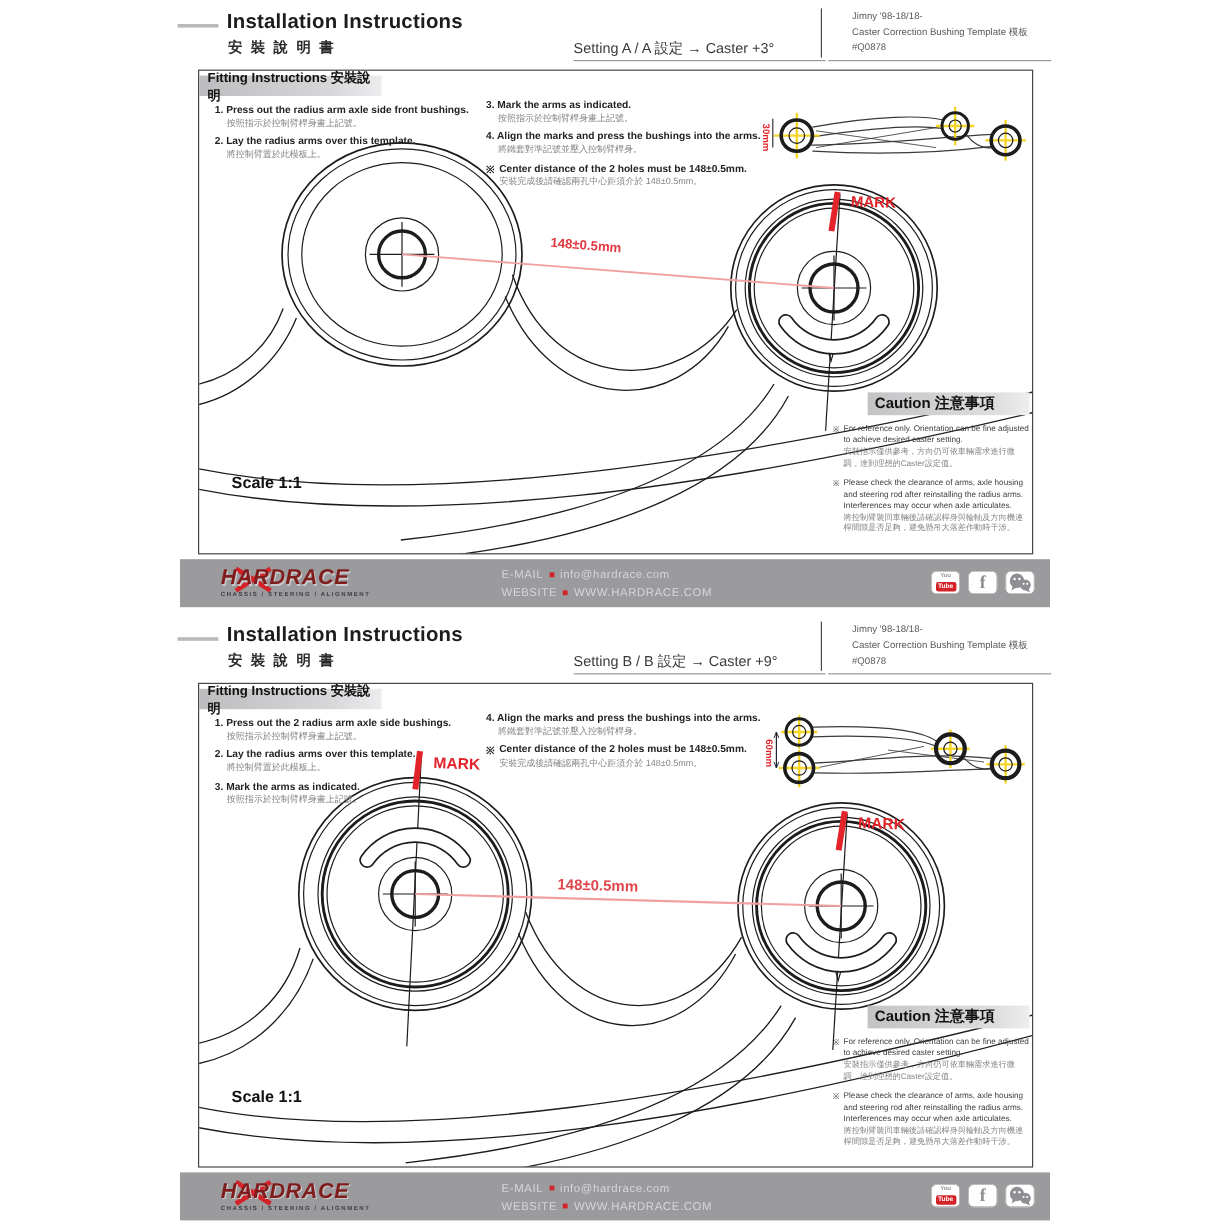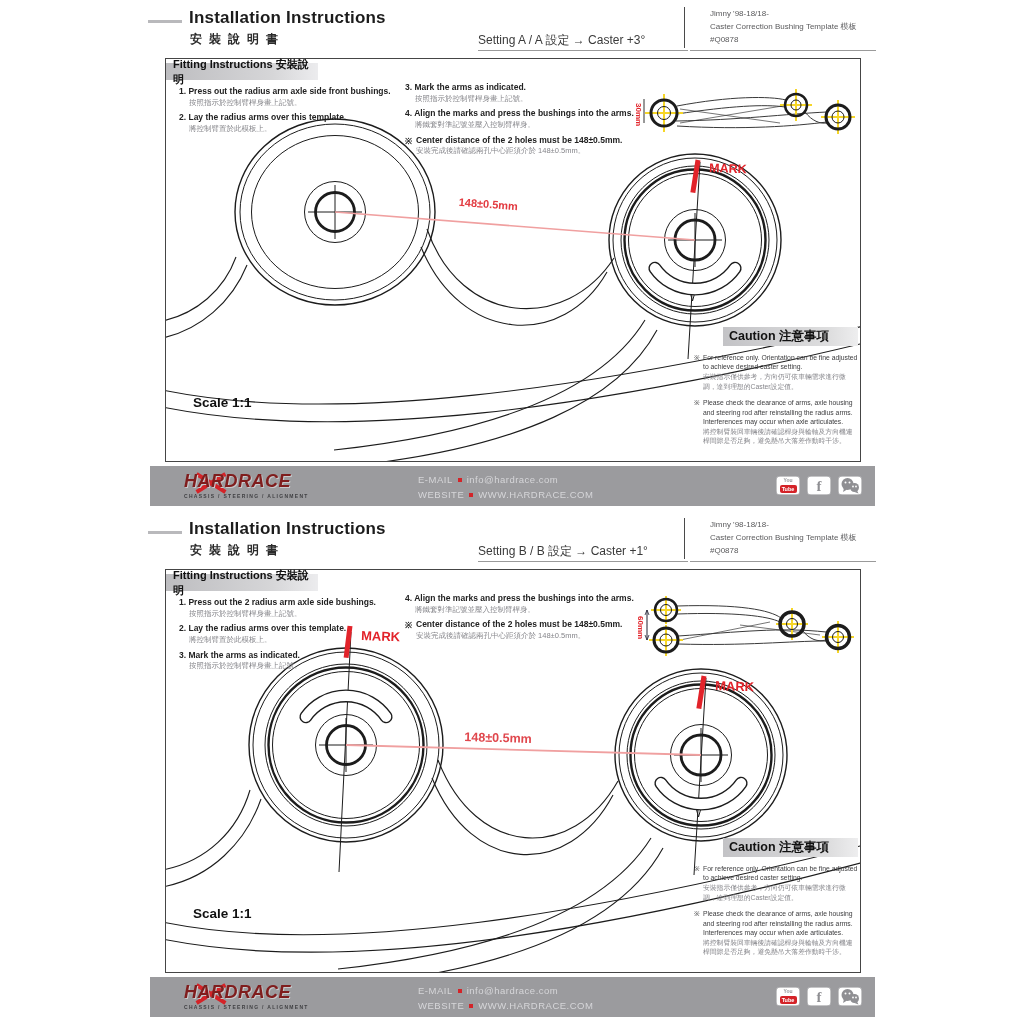--- a/index.html
+++ b/index.html
@@ -226,21 +226,21 @@
         </svg>
       </div>
     </div>
   </div>
 </div>
 
 <div class="sheet" style="top:511px">
   <div class="abs hdr-dash"></div>
   <div class="abs hdr-title">Installation Instructions</div>
   <div class="abs hdr-cn">安裝說明書</div>
-  <div class="abs setting">Setting B / B 設定 → Caster +1°</div>
+  <div class="abs setting">Setting B / B 設定 → Caster +9°</div>
   <div class="abs setting-rule"></div>
   <div class="abs hdr-divider"></div>
   <div class="abs prod">
     <div>Jimny '98-18/18-</div>
     <div>Caster Correction Bushing Template 模板</div>
     <div>#Q0878</div>
   </div>
   <div class="abs prod-rule"></div>
 
   <div class="abs mainbox">

